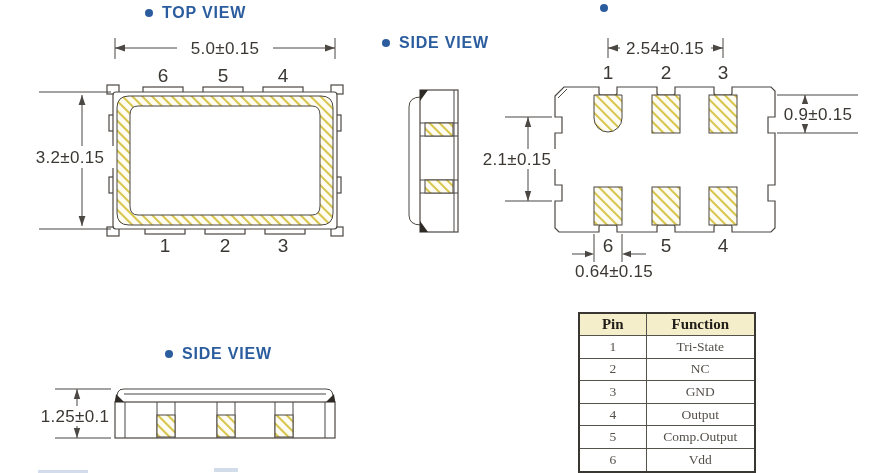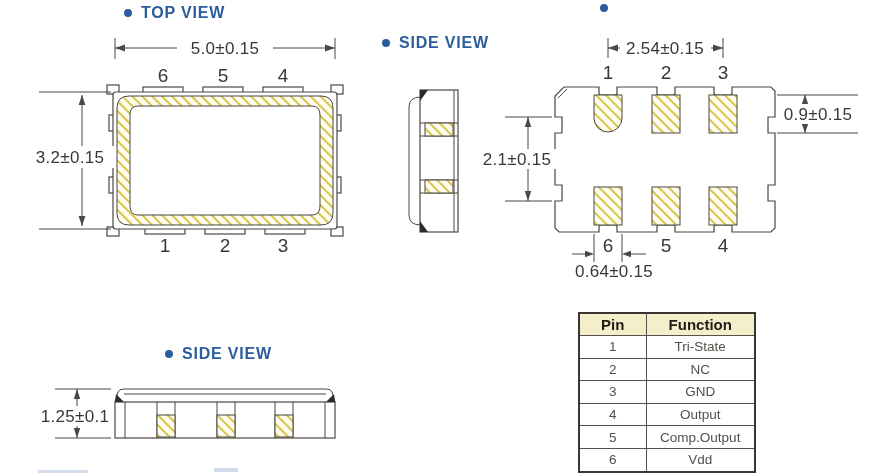--- a/index.html
+++ b/index.html
@@ -20,36 +20,37 @@
   .ar   { fill:#4b4742; stroke:none; }
   .mask { fill:#ffffff; stroke:none; }
   .dim  { font-size:17px; fill:#3b3834; text-anchor:middle; dominant-baseline:central; letter-spacing:0.3px; }
   .pin  { font-size:19px; fill:#3b3834; text-anchor:middle; dominant-baseline:central; }
   .tri  { fill:#2e2b27; stroke:none; }
 
   table.pin-table {
     position:absolute; left:578px; top:312px; width:176px;
     border-collapse:collapse; table-layout:fixed; background:#ffffff;
     border:2px solid #3a3733;
+    font-family:Liberation Serif, serif;
   }
   table.pin-table th, table.pin-table td {
     border:1px solid #55514b; text-align:center; padding:0;
   }
   table.pin-table th {
     background:#f4eecb; color:#211e1a; font-size:15px; font-weight:bold; height:21px;
   }
   table.pin-table td { color:#54504a; font-size:13.5px; height:21.6px; }
   .fragment { position:absolute; background:rgba(125,155,195,0.35); }
 </style>
 </head>
 <body>
 
 <div class="screen">
 
-  <div class="view-title" style="left:124px; top:4px;">
+  <div class="view-title" style="left:145px; top:4px;">
     <span class="dot"></span>
     <span>TOP VIEW</span>
   </div>
   <div class="view-title" style="left:382px; top:34px;">
     <span class="dot"></span>
     <span>SIDE VIEW</span>
   </div>
   <div class="view-title" style="left:600px; top:4px;">
     <span class="dot"></span>
   </div>

